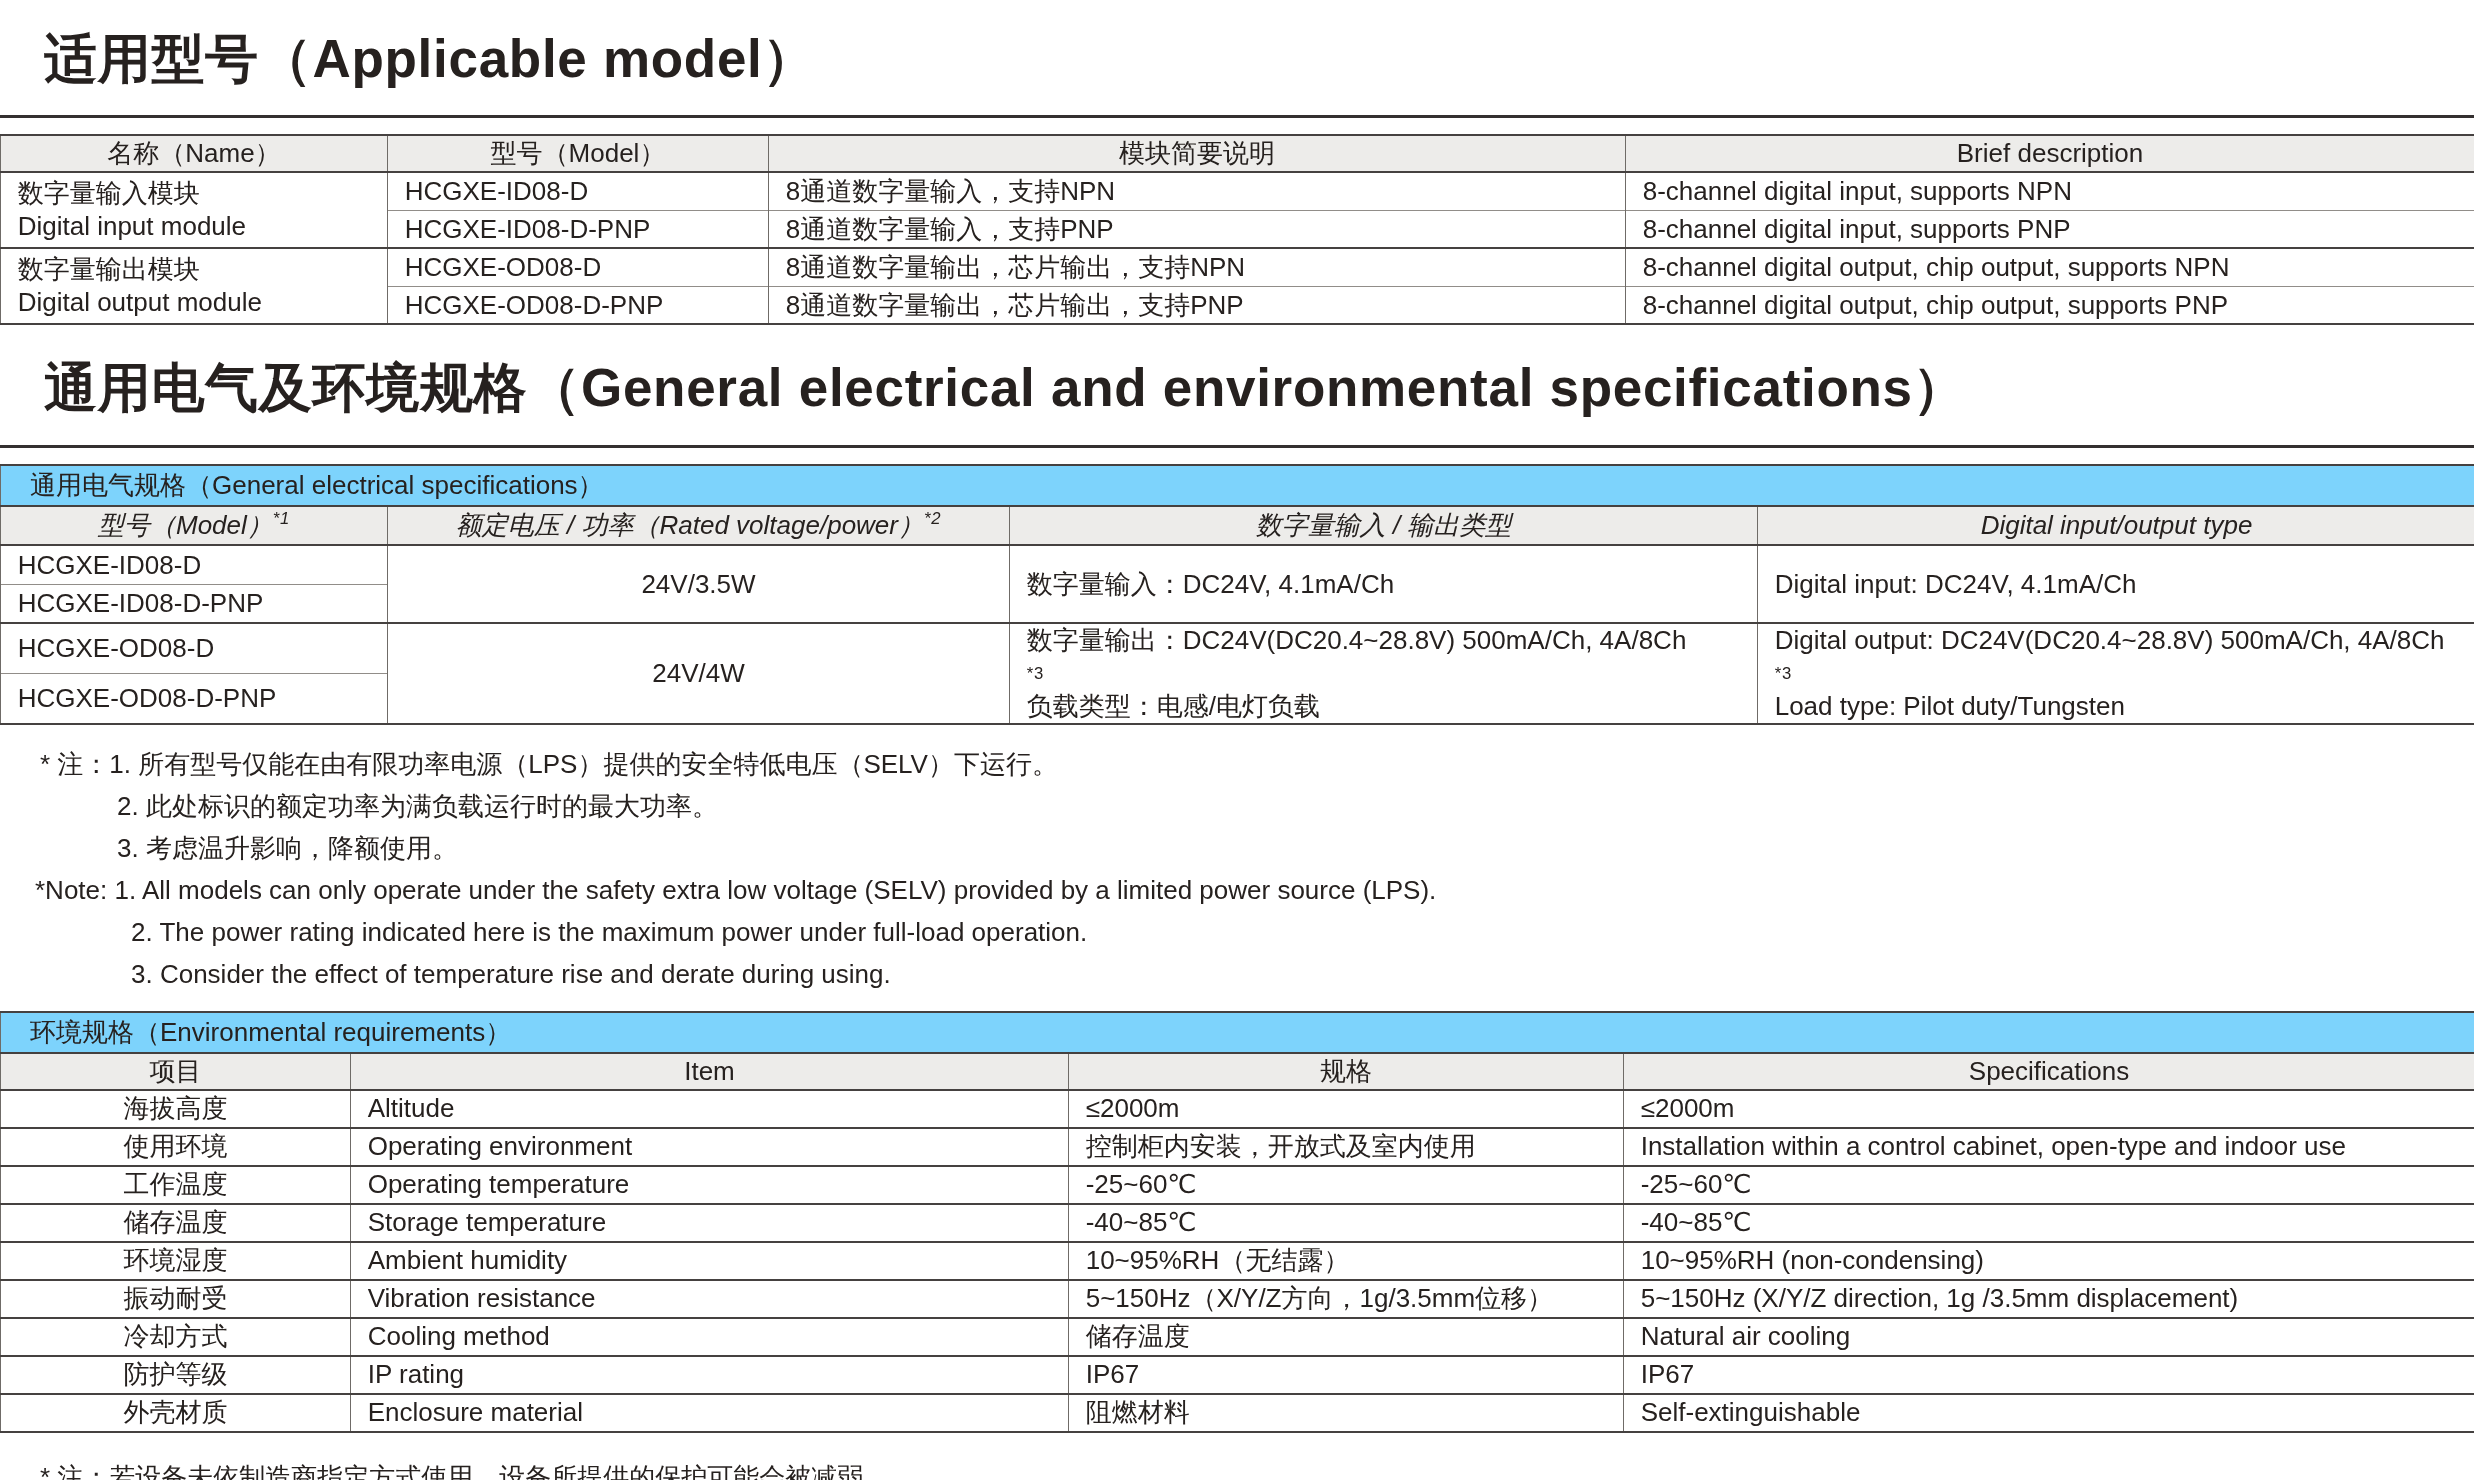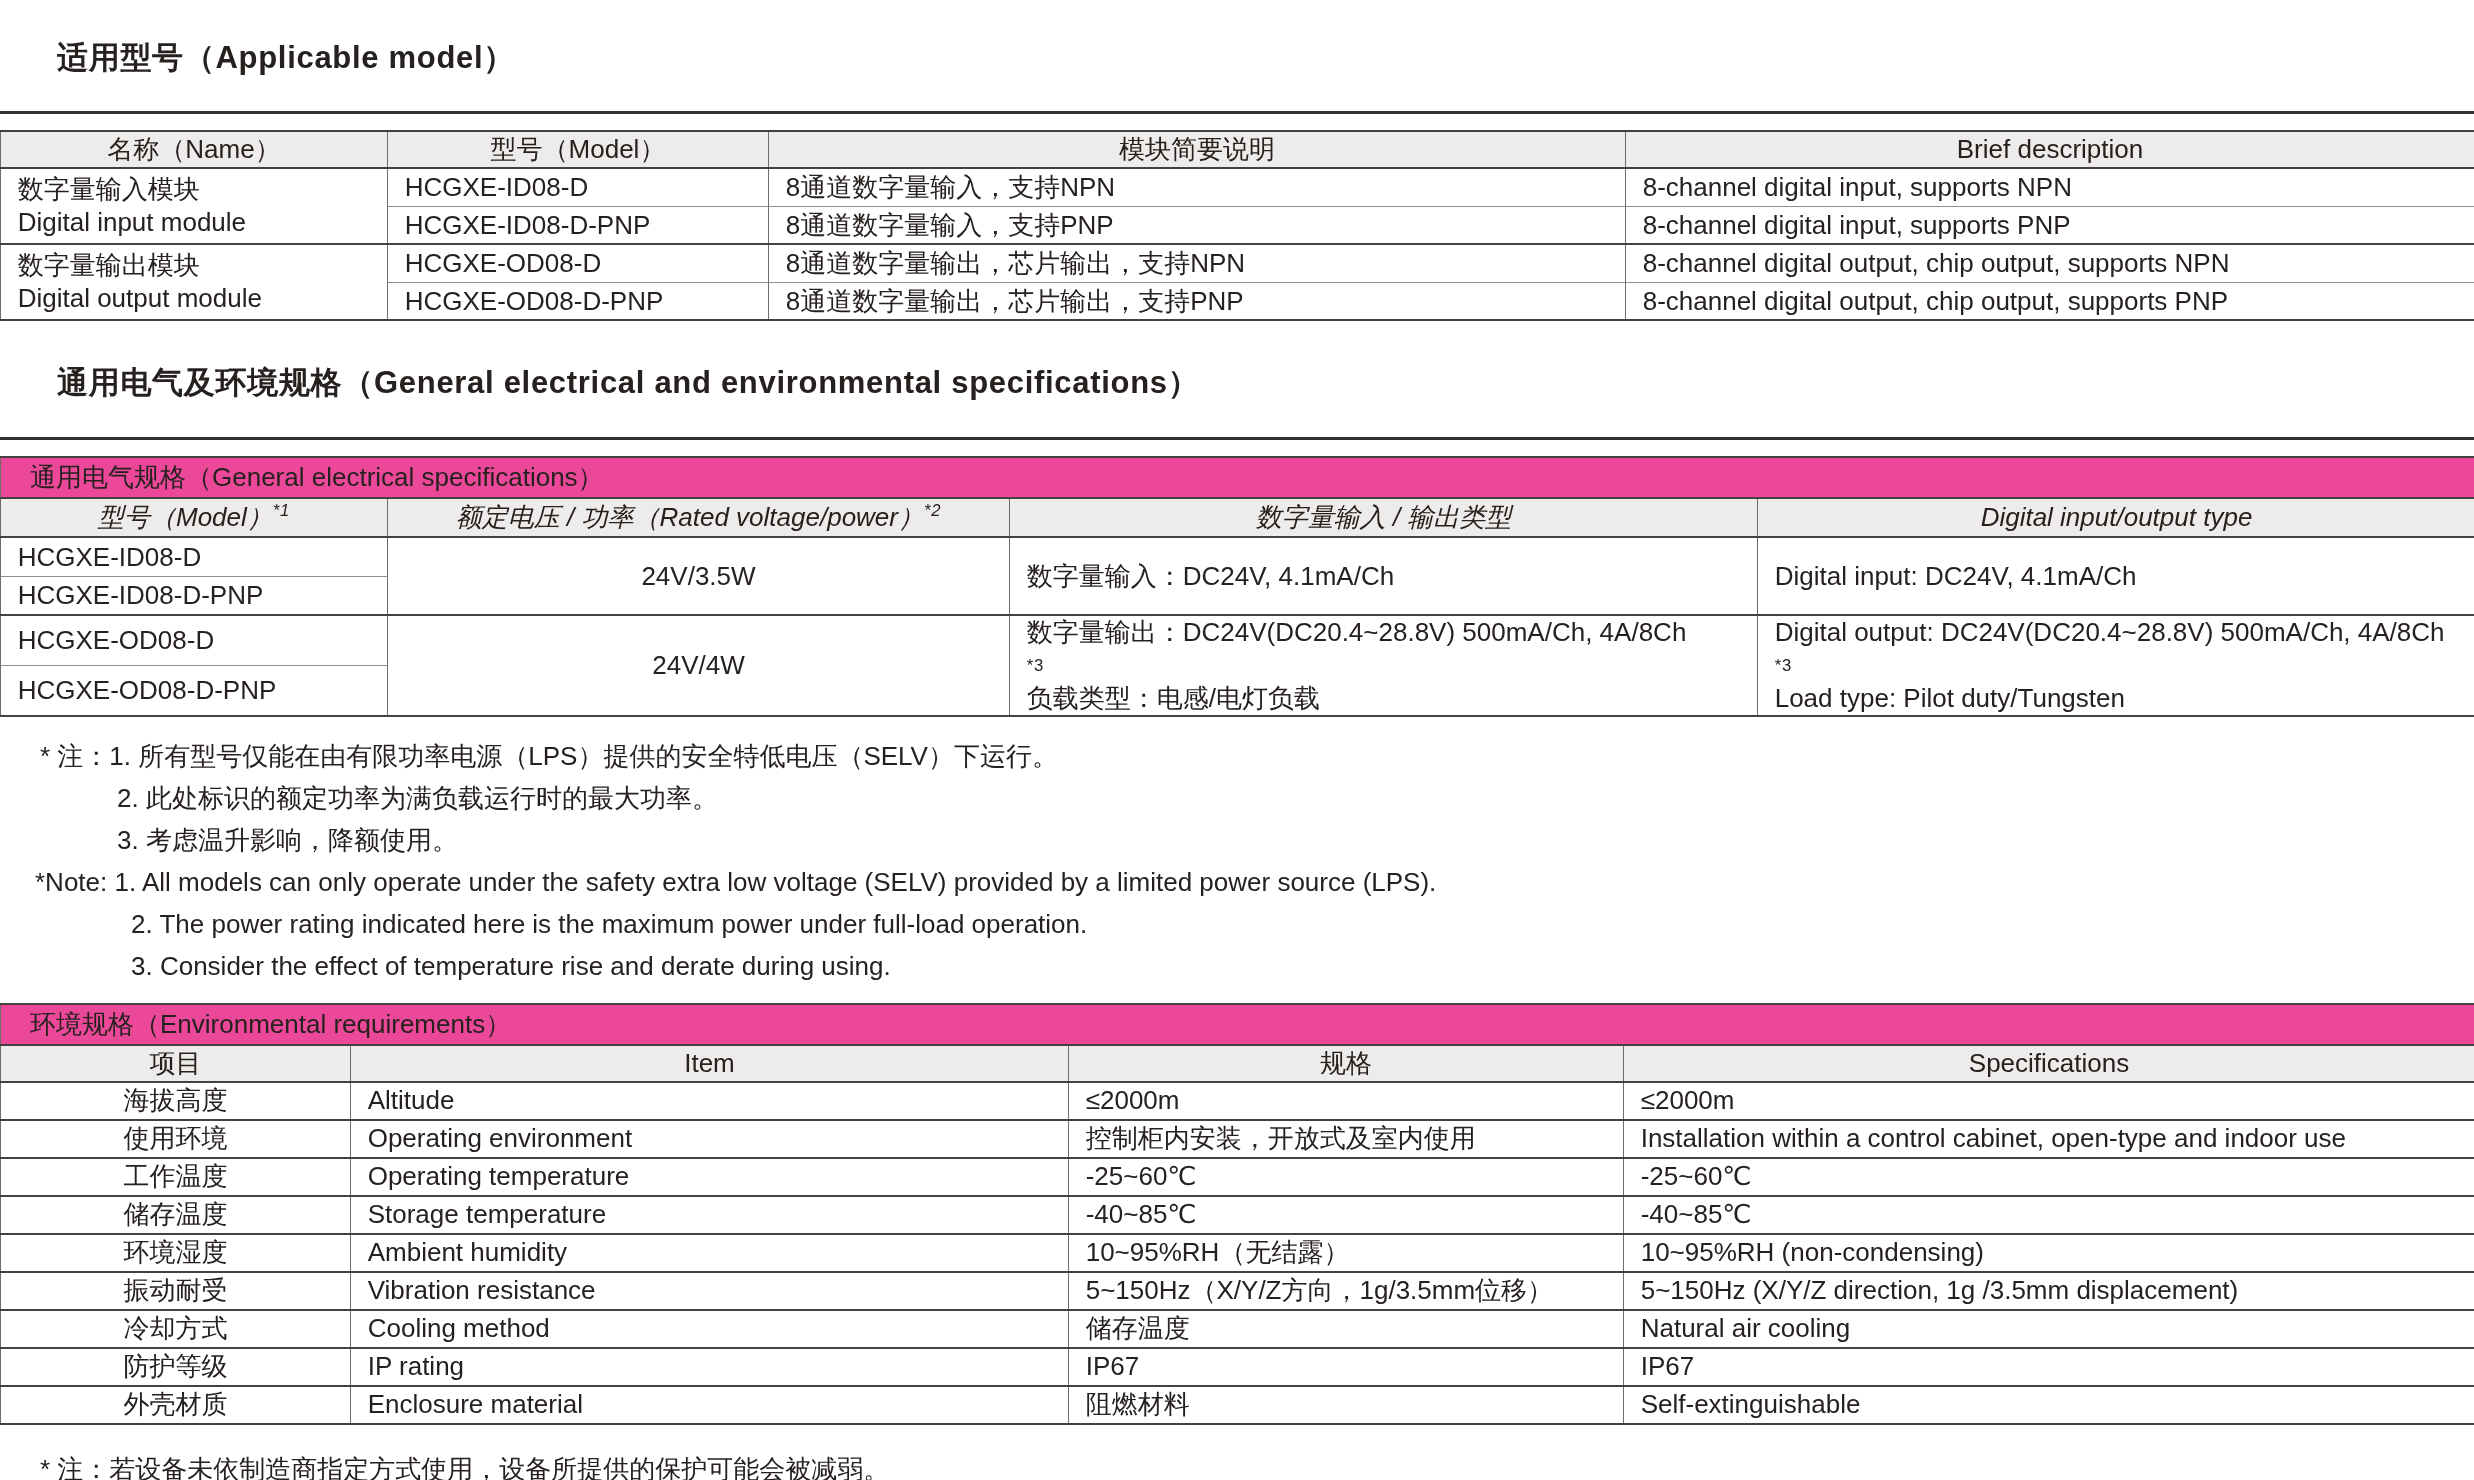--- a/index.html
+++ b/index.html
@@ -3,40 +3,40 @@
 <meta charset="utf-8">
 <style>
   html,body{margin:0;padding:0;background:#ffffff;}
   .page{
     width:2475px;height:1480px;background:#ffffff;overflow:hidden;
     color:#26211f;
     font-family:"Liberation Sans","DejaVu Sans",sans-serif;
     font-size:26px;
   }
   .sec-title{
-    font-size:31px;font-weight:bold;letter-spacing:0.7px;
-    padding:19.5px 0 15.3px 40px;margin:17px;
+    font-size:53px;font-weight:bold;letter-spacing:0.7px;
+    padding:19.5px 0 15.3px 40px;margin:4px;
   }
   .sec-title.second{padding-top:24px;}
   .rule{border-top:3.5px solid #343030;margin:0 0 16.7px 0;height:0;}
   table{
     border-collapse:collapse;table-layout:fixed;width:2475px;
     font-size:26px;color:#26211f;
     border-top:2.1px solid #454140;border-bottom:2.8px solid #454140;
   }
   th,td{
     border-left:1.4px solid #6f6b67;border-right:1.4px solid #6f6b67;
     border-top:none;border-bottom:none;
     padding:0 16.7px;vertical-align:middle;text-align:left;
     font-weight:normal;white-space:nowrap;
   }
   tr.sep > th, tr.sep > td{border-top:2.1px solid #454140;}
   tr.thin > td{border-top:1.4px solid #918d89;}
   .hdr{background:#edecea;text-align:center;}
-  .band{background:#ec4899;text-align:left;padding-left:29px;height:39px;}
+  .band{background:#7dd3fc;text-align:left;padding-left:29px;height:39px;}
   .t1 tr{height:38px;}
   .t1 thead tr{height:28px;}
   .t2 tr.band-row{height:39px;}
   .t2 tr.hdr-row{height:39px;font-style:italic;}
   .t2 tbody tr{height:39px;}
   .t3 tr.band-row{height:39px;}
   .t3 tr.hdr-row{height:32px;}
   .t3 tbody tr{height:38px;}
   .two-line span{display:block;line-height:33px;}
   .center{text-align:center;}

